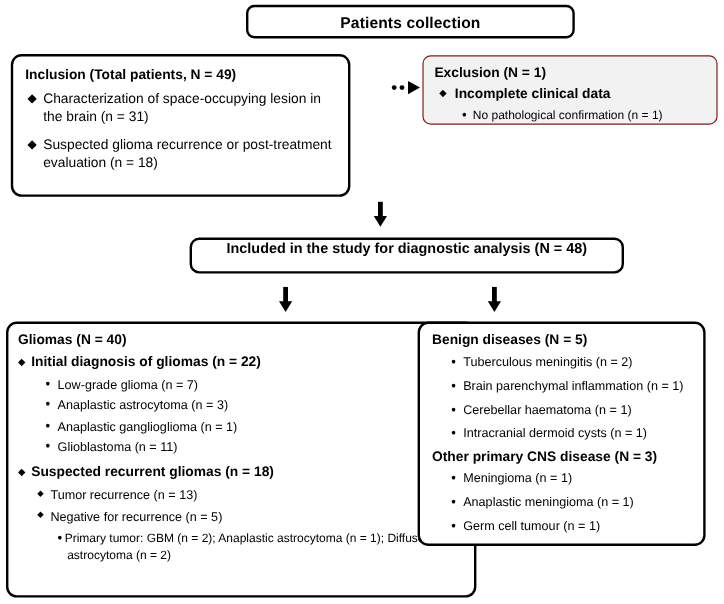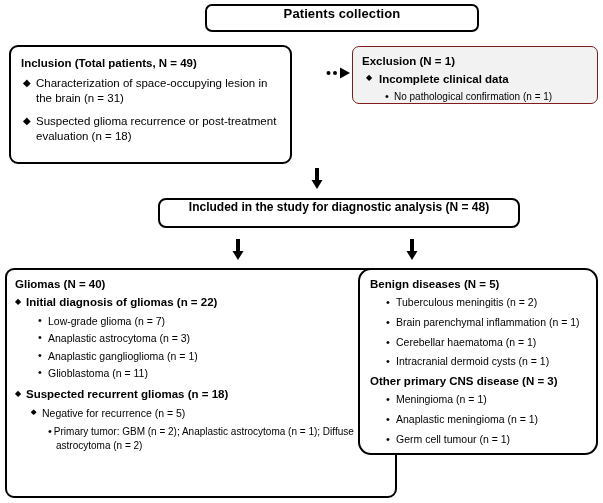--- a/index.html
+++ b/index.html
@@ -37,21 +37,21 @@
   }
 
   
   #title-box {
     left: 205px;
     top: 4px;
     width: 274px;
     height: 28px;
     border-radius: 7px;
     display: flex;
-    align-items: flex-start;
+    align-items: center;
     justify-content: center;
   }
   #title-box .title-text {
     font-size: 13px;
     font-weight: bold;
     letter-spacing: .1px;
   }
 
   
   #included-box {
@@ -91,26 +91,25 @@
   #gliomas-box {
     left: 5px;
     top: 268px;
     width: 392px;
     height: 230px;
     padding: 7px 8px 0 8px;
   }
 
   
   #benign-box {
-    left: 358px;
+    left: 348px;
     top: 268px;
     width: 240px;
     height: 187px;
     padding: 7px 9px 0 10px;
-    border-radius: 13px;
   }
 
   
   .hdr {
     font-size: 11.5px;
     font-weight: bold;
     line-height: 1.25;
     margin: 0 0 6px 0;
   }
   .hdr.tight { margin-bottom: 4px; }
@@ -356,20 +355,21 @@
       <span>Glioblastoma (n = 11)</span>
     </div>
 
     <div class="l1b">
       <span class="dia">◆</span>
       <span>Suspected recurrent gliomas (n = 18)</span>
     </div>
 
     <div class="l2d">
       <span class="dia">◆</span>
+      <span>Tumor recurrence (n = 13)</span>
     </div>
 
     <div class="l2d">
       <span class="dia">◆</span>
       <span>Negative for recurrence (n = 5)</span>
     </div>
     <div class="l3">
       <span class="dot">•</span><span>Primary tumor: GBM (n = 2); Anaplastic astrocytoma (n = 1); Diffuse astrocytoma (n = 2)</span>
     </div>
   </div>

